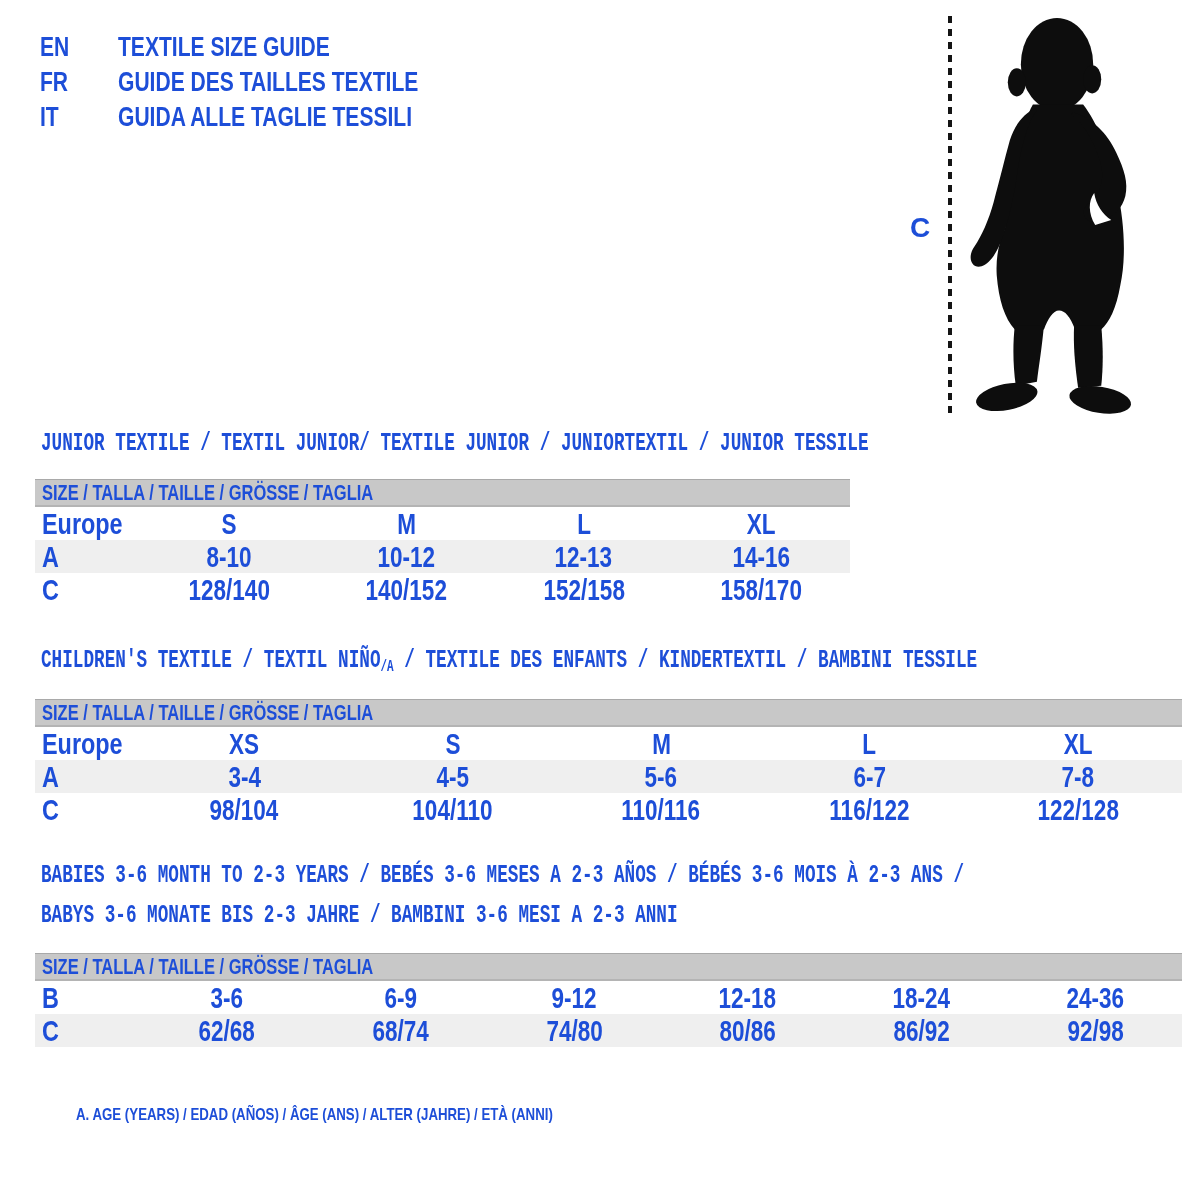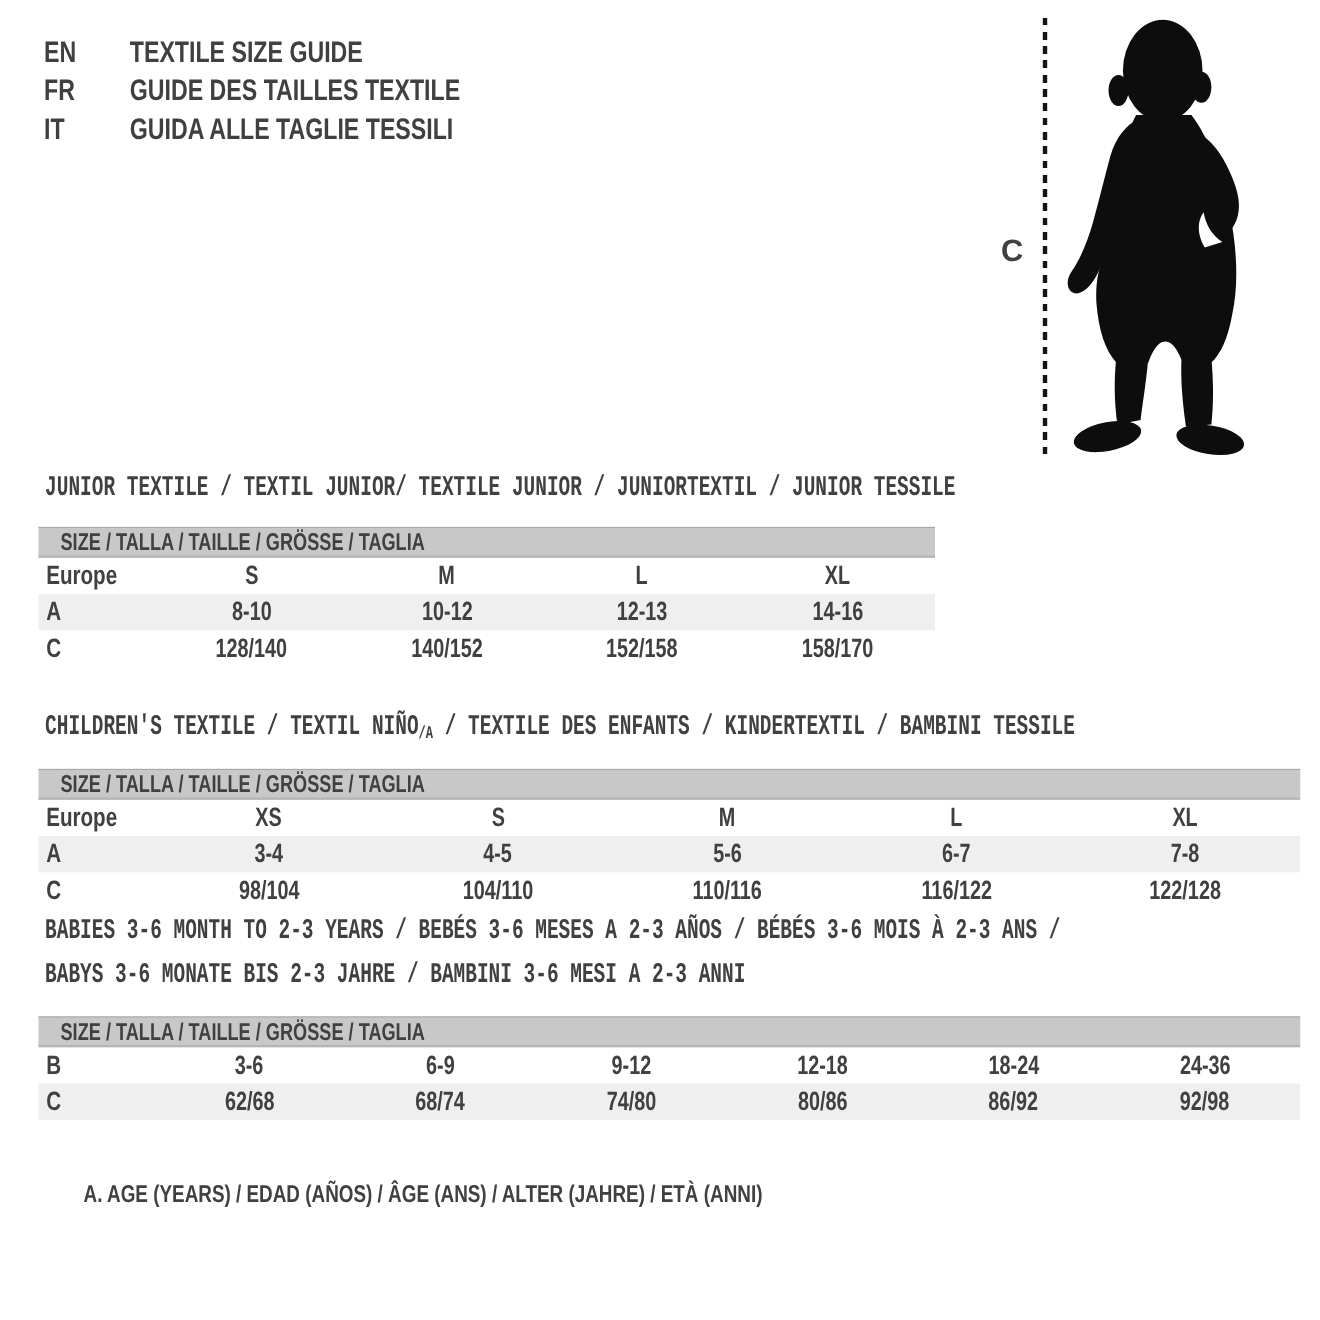--- a/index.html
+++ b/index.html
@@ -2,21 +2,21 @@
 <html><head>
 <meta charset="utf-8">
 <style>
   html,body { margin:0; padding:0; background:#fff; }
   .page {
     position:relative;
     width:1200px; height:1200px;
     background:#ffffff;
     font-family:"Liberation Sans", sans-serif;
     font-weight:700;
-    color:#404040;
+    color:#1d4ed8;
     overflow:hidden;
   }
   
   .ct   { display:inline-block; white-space:nowrap; transform:scaleX(0.68); transform-origin:0 50%; }
   .ct78 { display:inline-block; white-space:nowrap; transform:scaleX(0.78); transform-origin:0 50%; }
   .ctc  { display:inline-block; white-space:nowrap; transform:scaleX(0.75); transform-origin:50% 50%; }
 
   
   .header-block { position:relative; height:430px; }
   .langs { position:absolute; left:40px; top:30px; }
@@ -34,35 +34,35 @@
   .sections { padding-left:35px; }
   .sec-title { margin:0; padding-left:6px; font-size:26px; line-height:26px;font-family:Liberation Mono, monospace; }
   .sub { font-size:0.62em; position:relative; top:4px; }
 
   .tbl { margin-top:23px; }
   .tbl.w1 { width:815px; }
   .tbl.w2 { width:1147px; }
   .tbl-bar {
     height:28px; background:#c8c8c8;
     border-top:1px solid #a9a9a9; border-bottom:2px solid #b4b4b4;
-    display:flex; align-items:center; padding-left:20px;
+    display:flex; align-items:center; padding-left:7px;
     font-size:22px; box-sizing:border-box;
   }
-  .tbl-row { display:flex; align-items:center; height:33px; font-size:24px; }
+  .tbl-row { display:flex; align-items:center; height:33px; font-size:30px; }
   .tbl-row.shaded { background:#efefef; }
   .tbl-row .lab { width:105px; padding-left:7px; box-sizing:border-box; }
   .tbl-row .val { flex:1; text-align:center; }
 
   .sec2-title { margin-top:41px; }
-  .sec3-title { }
+  .sec3-title { margin-top:29px; }
   .sec3-title .line { display:block; height:40px; line-height:40px; }
 
   
   .legend { margin-top:50px; padding-left:41px; }
-  .legend-row { height:35px; line-height:35px; font-size:22px; }
+  .legend-row { height:35px; line-height:35px; font-size:17px; }
 </style>
 </head>
 <body>
 
 <div class="page">
 
   <div class="header-block">
     <div class="langs">
       <div class="lang-row">
         <span class="code"><span class="ct78">EN</span></span>

